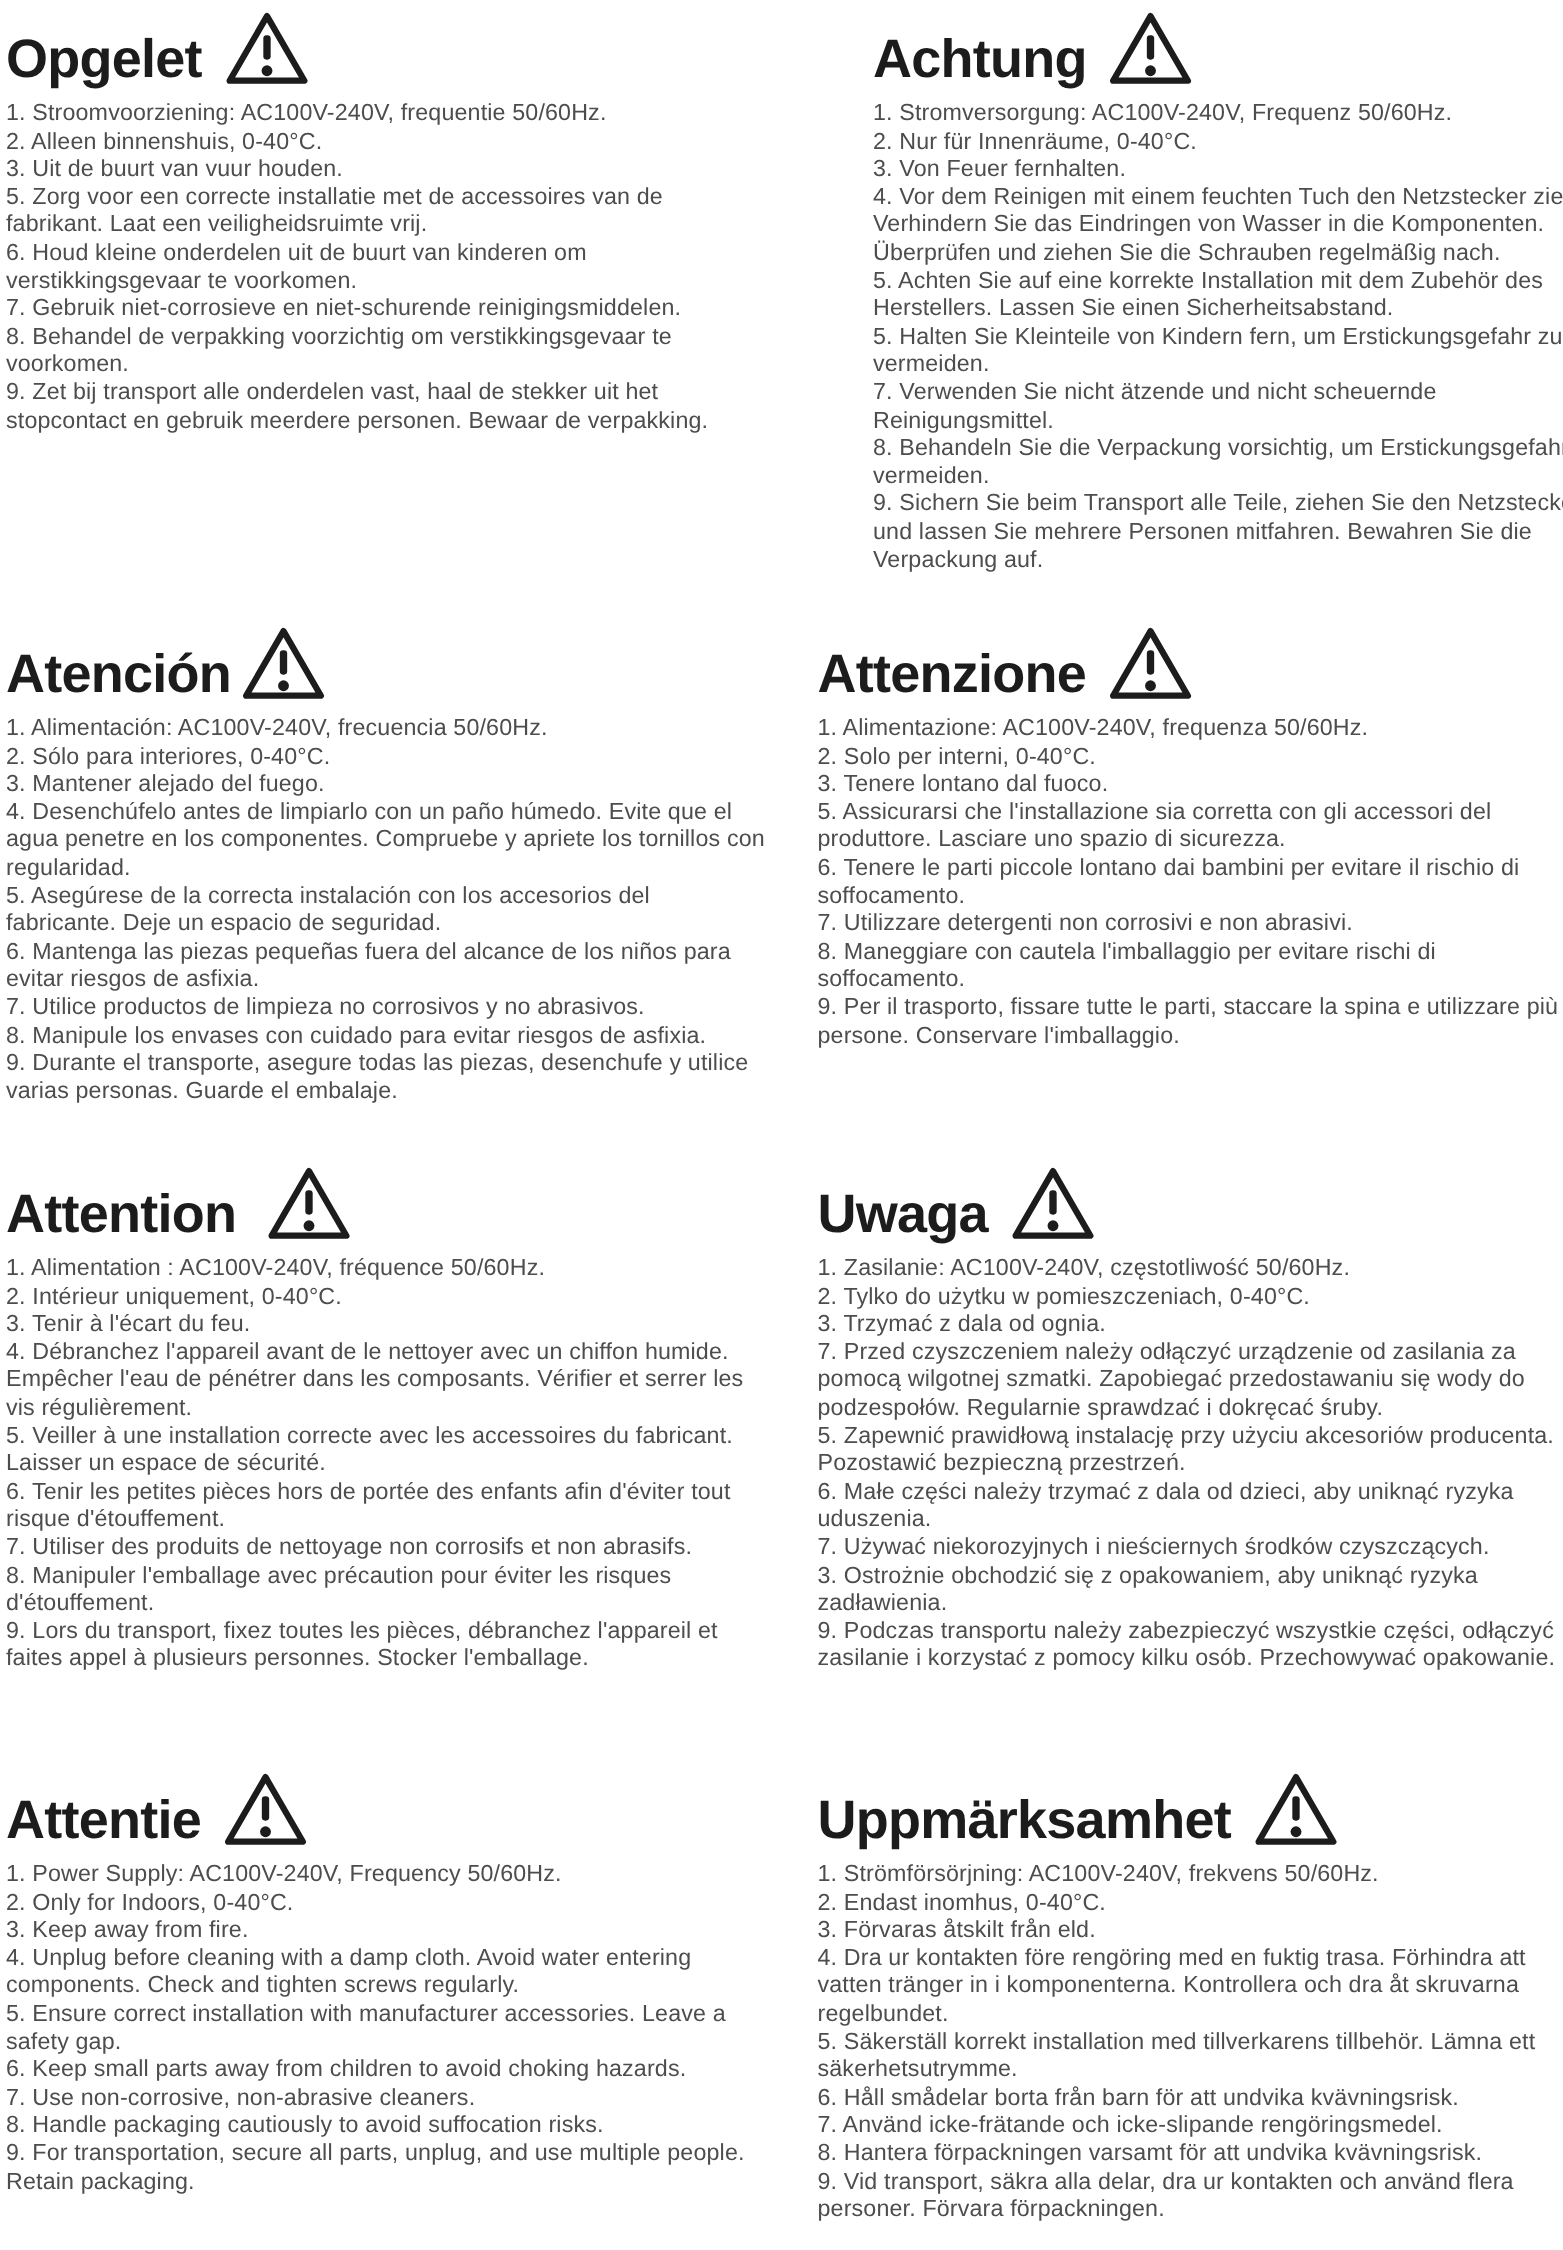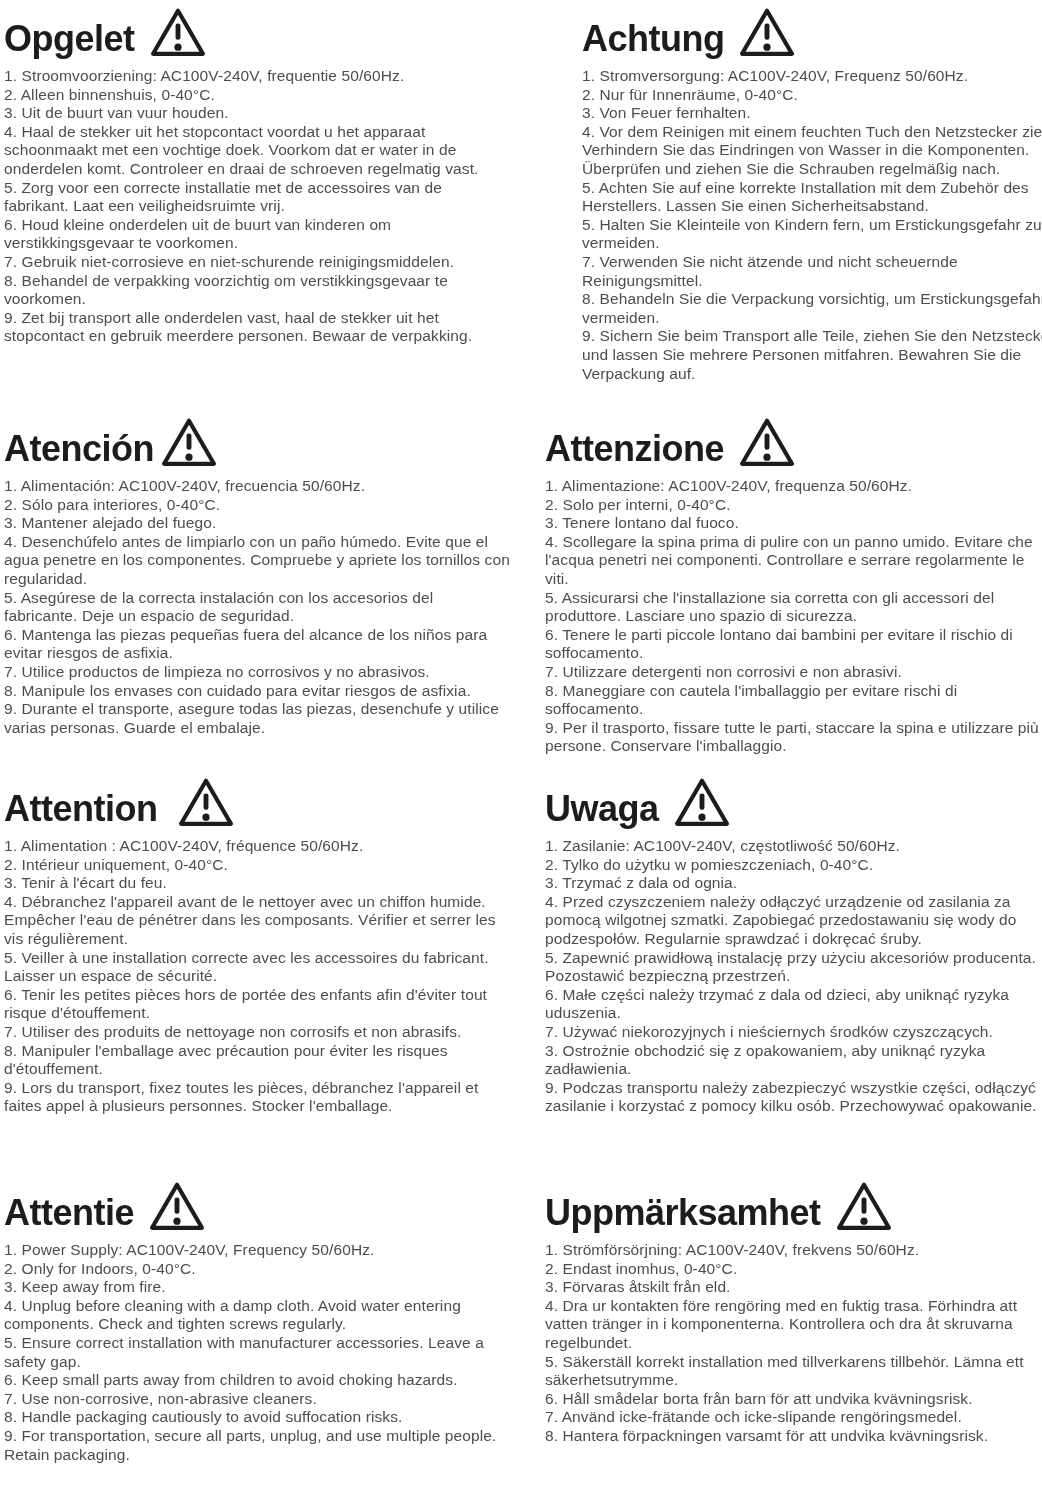--- a/index.html
+++ b/index.html
@@ -60,21 +60,20 @@
       <svg class="warning-icon" viewBox="0 0 64 58">
         <path d="M32 5 L59.5 52.5 L4.5 52.5 Z" fill="none" stroke="#1c1c1c" stroke-width="4.6" stroke-linejoin="round"></path>
         <rect x="29.3" y="19" width="5.4" height="18" rx="2.4" fill="#1c1c1c"></rect>
         <circle cx="32" cy="45.2" r="4" fill="#1c1c1c"></circle>
       </svg>
     </div>
     <div class="items">
         <div class="item">1. Stroomvoorziening: AC100V-240V, frequentie 50/60Hz.</div>
         <div class="item">2. Alleen binnenshuis, 0-40°C.</div>
         <div class="item">3. Uit de buurt van vuur houden.</div>
-        <div class="item">4. Haal de stekker uit het stopcontact voordat u het apparaat schoonmaakt met een vochtige doek. Voorkom dat er water in de onderdelen komt. Controleer en draai de schroeven regelmatig vast.</div>
         <div class="item">5. Zorg voor een correcte installatie met de accessoires van de fabrikant. Laat een veiligheidsruimte vrij.</div>
         <div class="item">6. Houd kleine onderdelen uit de buurt van kinderen om verstikkingsgevaar te voorkomen.</div>
         <div class="item">7. Gebruik niet-corrosieve en niet-schurende reinigingsmiddelen.</div>
         <div class="item">8. Behandel de verpakking voorzichtig om verstikkingsgevaar te voorkomen.</div>
         <div class="item">9. Zet bij transport alle onderdelen vast, haal de stekker uit het stopcontact en gebruik meerdere personen. Bewaar de verpakking.</div>
       </div>
   </div>
 
   <div class="section" style="left:545px; top:6px; width:497px;margin-left:37px;">
     <div class="section-header">
@@ -126,21 +125,20 @@
       <svg class="warning-icon" viewBox="0 0 64 58">
         <path d="M32 5 L59.5 52.5 L4.5 52.5 Z" fill="none" stroke="#1c1c1c" stroke-width="4.6" stroke-linejoin="round"></path>
         <rect x="29.3" y="19" width="5.4" height="18" rx="2.4" fill="#1c1c1c"></rect>
         <circle cx="32" cy="45.2" r="4" fill="#1c1c1c"></circle>
       </svg>
     </div>
     <div class="items">
         <div class="item">1. Alimentazione: AC100V-240V, frequenza 50/60Hz.</div>
         <div class="item">2. Solo per interni, 0-40°C.</div>
         <div class="item">3. Tenere lontano dal fuoco.</div>
-        <div class="item">4. Scollegare la spina prima di pulire con un panno umido. Evitare che l'acqua penetri nei componenti. Controllare e serrare regolarmente le viti.</div>
         <div class="item">5. Assicurarsi che l'installazione sia corretta con gli accessori del produttore. Lasciare uno spazio di sicurezza.</div>
         <div class="item">6. Tenere le parti piccole lontano dai bambini per evitare il rischio di soffocamento.</div>
         <div class="item">7. Utilizzare detergenti non corrosivi e non abrasivi.</div>
         <div class="item">8. Maneggiare con cautela l'imballaggio per evitare rischi di soffocamento.</div>
         <div class="item">9. Per il trasporto, fissare tutte le parti, staccare la spina e utilizzare più persone. Conservare l'imballaggio.</div>
       </div>
   </div>
 
   <div class="section" style="left:4px; top:776px; width:506px;">
     <div class="section-header" style="gap:20px;">
@@ -170,21 +168,21 @@
       <svg class="warning-icon" viewBox="0 0 64 58">
         <path d="M32 5 L59.5 52.5 L4.5 52.5 Z" fill="none" stroke="#1c1c1c" stroke-width="4.6" stroke-linejoin="round"></path>
         <rect x="29.3" y="19" width="5.4" height="18" rx="2.4" fill="#1c1c1c"></rect>
         <circle cx="32" cy="45.2" r="4" fill="#1c1c1c"></circle>
       </svg>
     </div>
     <div class="items">
         <div class="item">1. Zasilanie: AC100V-240V, częstotliwość 50/60Hz.</div>
         <div class="item">2. Tylko do użytku w pomieszczeniach, 0-40°C.</div>
         <div class="item">3. Trzymać z dala od ognia.</div>
-        <div class="item">4. Przed czyszczeniem należy odłączyć urządzenie od zasilania za pomocą wilgotnej szmatki. Zapobiegać przedostawaniu się wody do podzespołów. Regularnie sprawdzać i dokręcać śruby.</div>
+        <div class="item">7. Przed czyszczeniem należy odłączyć urządzenie od zasilania za pomocą wilgotnej szmatki. Zapobiegać przedostawaniu się wody do podzespołów. Regularnie sprawdzać i dokręcać śruby.</div>
         <div class="item">5. Zapewnić prawidłową instalację przy użyciu akcesoriów producenta. Pozostawić bezpieczną przestrzeń.</div>
         <div class="item">6. Małe części należy trzymać z dala od dzieci, aby uniknąć ryzyka uduszenia.</div>
         <div class="item">7. Używać niekorozyjnych i nieściernych środków czyszczących.</div>
         <div class="item">3. Ostrożnie obchodzić się z opakowaniem, aby uniknąć ryzyka zadławienia.</div>
         <div class="item">9. Podczas transportu należy zabezpieczyć wszystkie części, odłączyć zasilanie i korzystać z pomocy kilku osób. Przechowywać opakowanie.</div>
       </div>
   </div>
 
   <div class="section" style="left:4px; top:1180px; width:506px;">
     <div class="section-header">
@@ -219,16 +217,17 @@
     </div>
     <div class="items">
         <div class="item">1. Strömförsörjning: AC100V-240V, frekvens 50/60Hz.</div>
         <div class="item">2. Endast inomhus, 0-40°C.</div>
         <div class="item">3. Förvaras åtskilt från eld.</div>
         <div class="item">4. Dra ur kontakten före rengöring med en fuktig trasa. Förhindra att vatten tränger in i komponenterna. Kontrollera och dra åt skruvarna regelbundet.</div>
         <div class="item">5. Säkerställ korrekt installation med tillverkarens tillbehör. Lämna ett säkerhetsutrymme.</div>
         <div class="item">6. Håll smådelar borta från barn för att undvika kvävningsrisk.</div>
         <div class="item">7. Använd icke-frätande och icke-slipande rengöringsmedel.</div>
         <div class="item">8. Hantera förpackningen varsamt för att undvika kvävningsrisk.</div>
+        <div class="item">9. Vid transport, säkra alla delar, dra ur kontakten och använd flera personer. Förvara förpackningen.</div>
       </div>
   </div>
 
 </div>
 
 </body></html>

